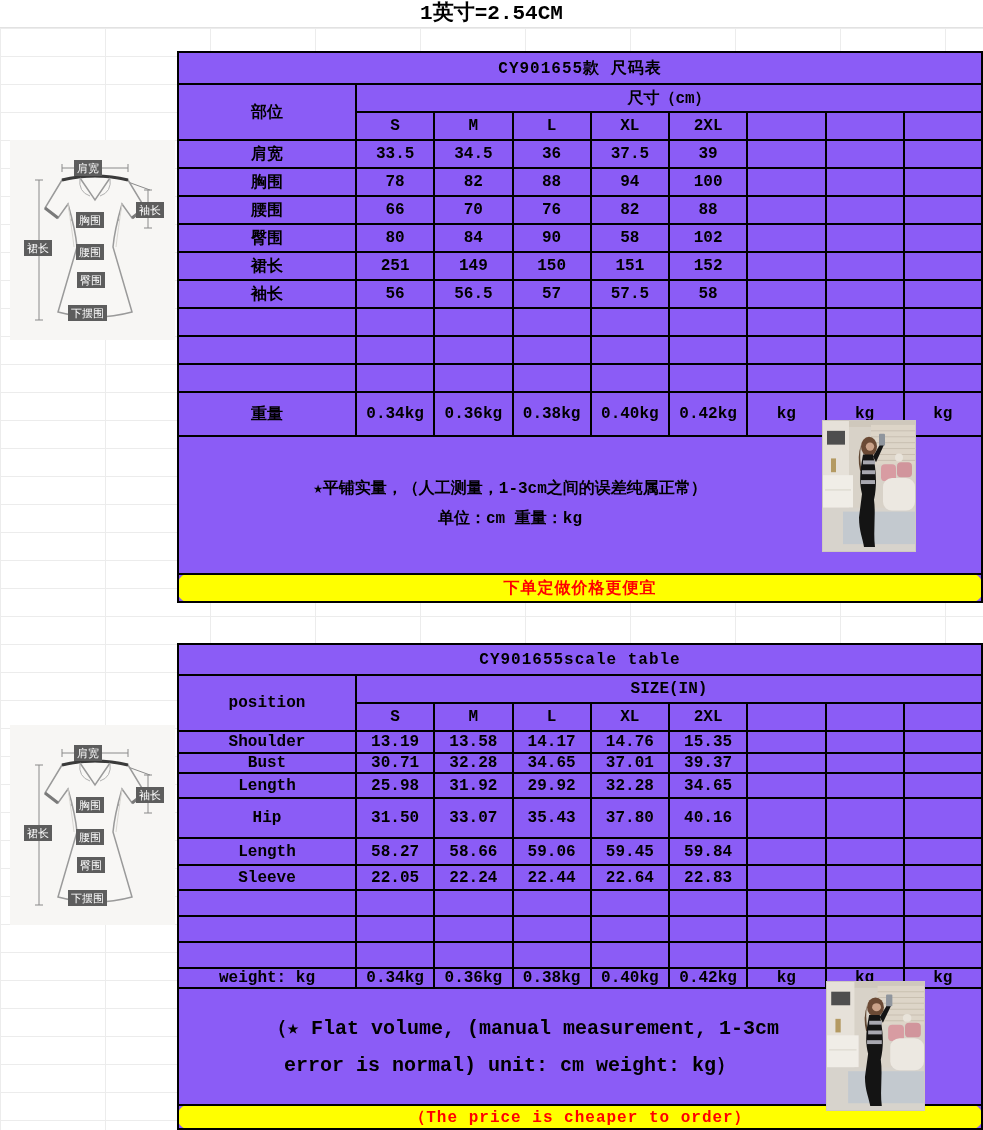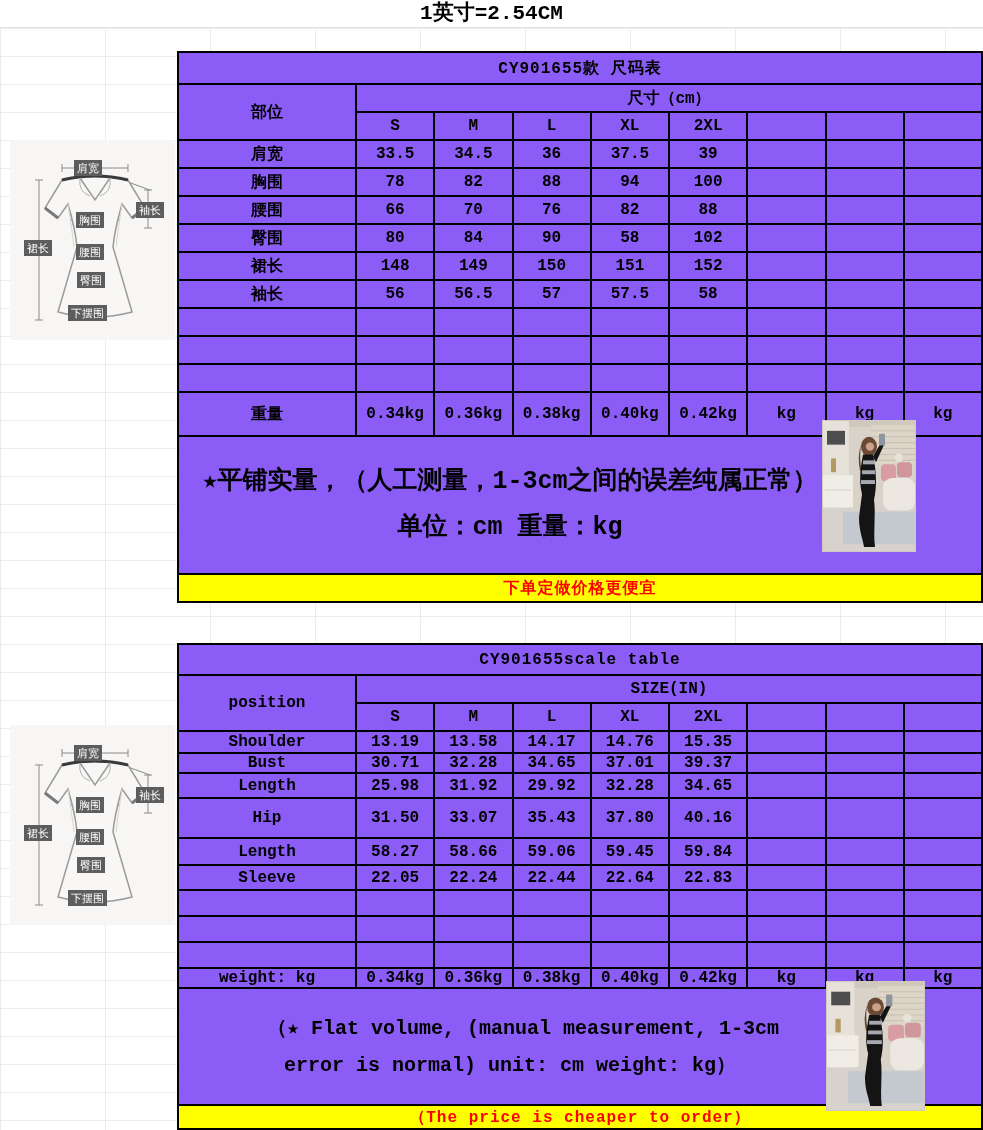--- a/index.html
+++ b/index.html
@@ -22,24 +22,24 @@
   }
   table.sheet td{
     border:2px solid #000;text-align:center;vertical-align:middle;
     font-weight:bold;font-size:16px;color:#000;padding:0;overflow:hidden;white-space:nowrap;
   }
   td.title-cell{font-size:18px;letter-spacing:1px;}
   td.corner-cell{font-size:17px;}
   td.unit-cell{font-size:17px;}
   td.note-cell{text-align:left;vertical-align:middle;}
   .note-inner{padding:4px 150px 4px 10px;line-height:1.85;}
-  .note-cn{font-size:25px;}
+  .note-cn{font-size:16px;}
   .note-en{font-size:20px;}
   .note-indent{text-indent:26px;}
-  td.banner-cell{font-size:19px;letter-spacing:1px;}
+  td.banner-cell{font-size:19px;letter-spacing:1px;border-radius:10px;}
   
   .diagram{position:absolute;width:165px;height:200px;background:#f7f6f4;}
   .diagram svg{position:absolute;left:0;top:0;}
   .dlabel{
     position:absolute;background:#5d5d5d;color:#fff;font-size:11px;line-height:14px;
     padding:1px 3px;font-family:"Liberation Sans",sans-serif;white-space:nowrap;
   }
   
   .photo{position:absolute;z-index:5;overflow:hidden;border:1px solid #cfc9c0;}
   .photo svg{display:block;width:100%;height:100%;}
@@ -118,21 +118,21 @@
     <td>84</td>
     <td>90</td>
     <td>58</td>
     <td>102</td>
     <td></td>
         <td></td>
         <td></td>
   </tr>
   <tr style="height:28px">
     <td>裙长</td>
-    <td>148</td>
+    <td>251</td>
     <td>149</td>
     <td>150</td>
     <td>151</td>
     <td>152</td>
     <td></td>
         <td></td>
         <td></td>
   </tr>
   <tr style="height:28px">
     <td>袖长</td>

